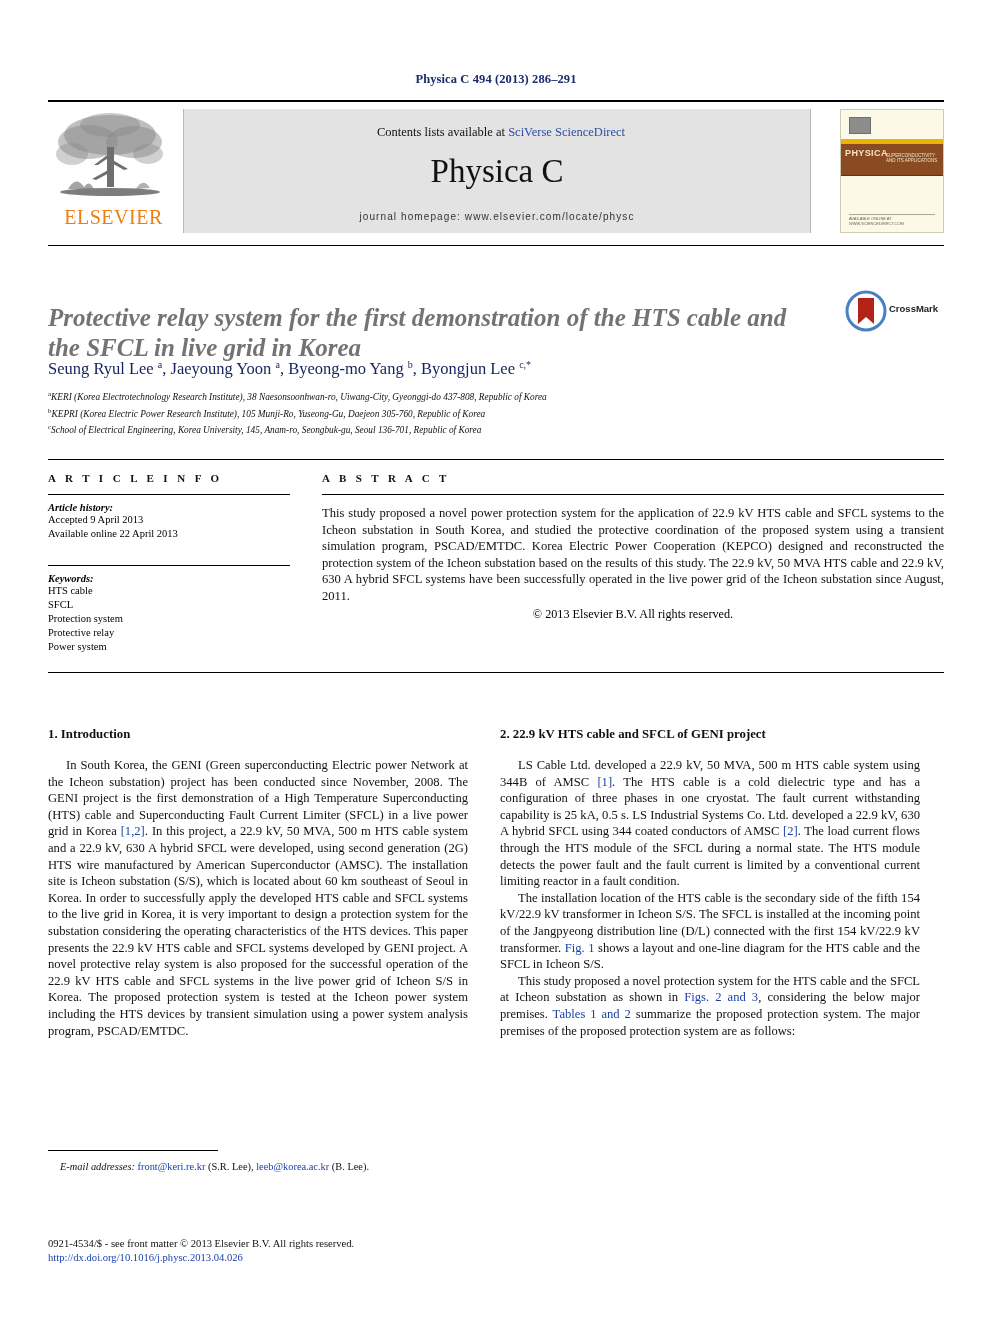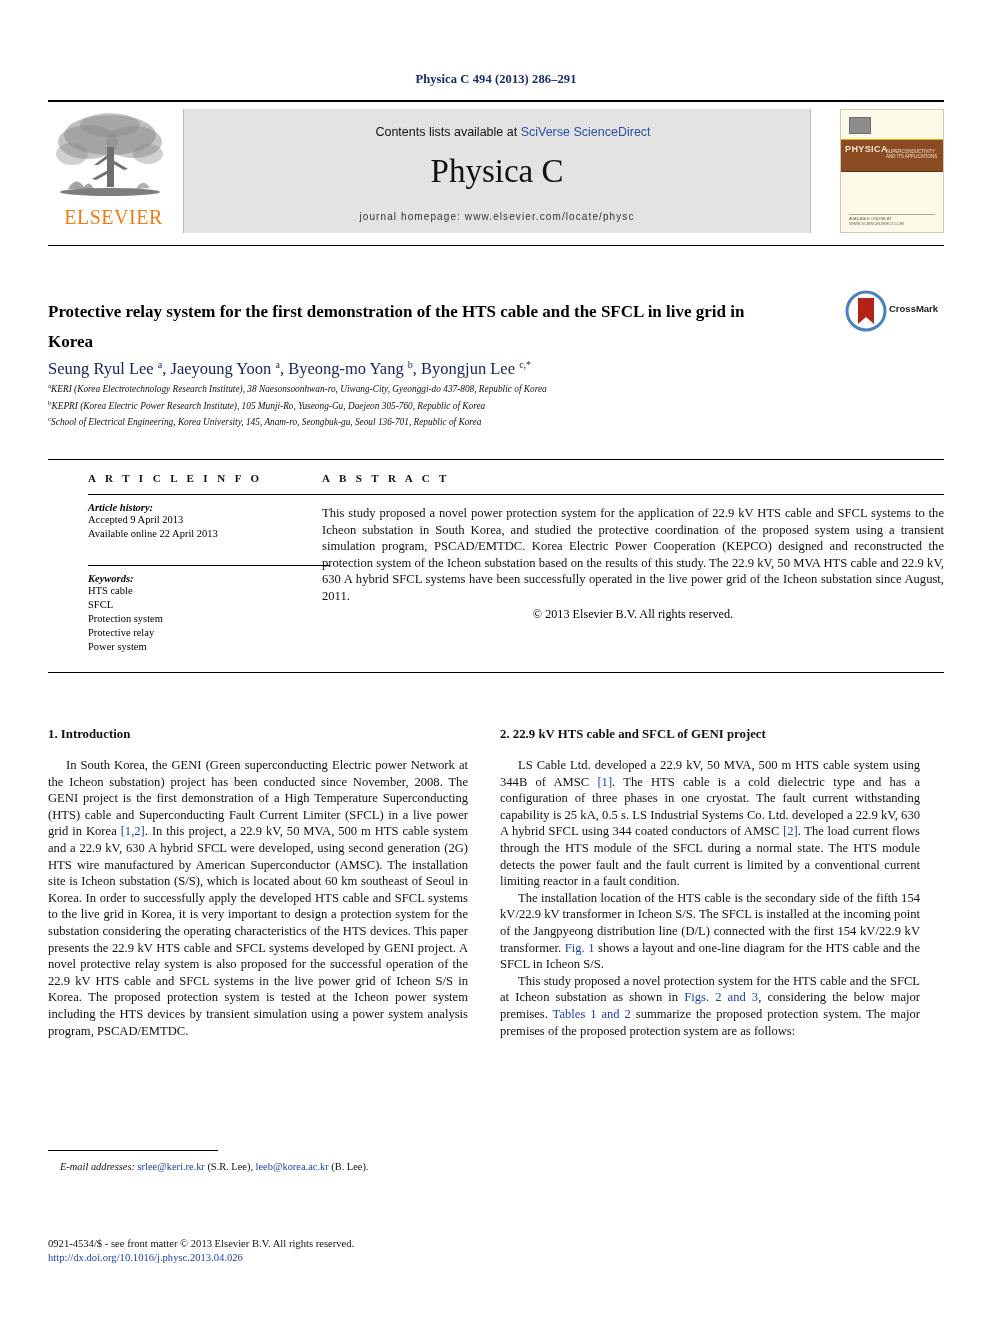--- a/index.html
+++ b/index.html
@@ -78,24 +78,24 @@
     left: 135px;
     width: 626px;
     height: 124px;
     background: #e3e3e3;
     border-left: 1px solid #b9b9b9;
     border-right: 1px solid #b9b9b9;
   }
   .contents-line {
     position: absolute;
     top: 16px;
-    left: 16px;
+    left: 4px;
     width: 626px;
     text-align: center;
-    font-family: Liberation Sans, sans-serif;
+    font-family: Liberation Serif, serif;
     font-size: 12.5px;
     color: #111;
   }
   .contents-line .sd {
     color: #2b4fa2;
   }
   .journal-name {
     position: absolute;
     top: 44px;
     left: 0;
@@ -134,21 +134,21 @@
     background: #8c8c8c;
     border: 1px solid #6f6f6f;
   }
   .cover-band {
     position: absolute;
     top: 29px;
     left: 0;
     width: 100%;
     height: 31px;
     background: #8a4a22;
-    border-top: 1px solid #eab308;
+    border-top: 5px solid #eab308;
     border-bottom: 1px solid #5e3214;
   }
   .cover-band .ph {
     position: absolute;
     top: 4px; left: 4px;
     font-family: "Liberation Sans", sans-serif;
     font-size: 9px;
     font-weight: bold;
     color: #f3e4c9;
     letter-spacing: 0.4px;
@@ -185,23 +185,24 @@
     width: 896px;
     height: 1px;
     background: #000;
   }
   .article-title {
     position: absolute;
     top: 286px;
     left: 48px;
     width: 740px;
     font-family: "Liberation Serif", serif;
-    font-size: 17px;
+    font-size: 25px;
     line-height: 30px;
-    color: #000000;
+    color: #737373;
+    font-style: italic;
   }
   .crossmark {
     position: absolute;
     top: 290px;
     left: 845px;
     width: 95px;
     height: 42px;
   }
   .crossmark-label {
     position: absolute;
@@ -220,21 +221,21 @@
     font-family: "Liberation Serif", serif;
     font-size: 16.5px;
     color: #16225c;
   }
   .authors sup {
     font-size: 10px;
     color: #16225c;
   }
   .affiliations {
     position: absolute;
-    top: 380px;
+    top: 388px;
     left: 48px;
     width: 860px;
     font-family: "Liberation Serif", serif;
     font-style: italic;
     font-size: 9.3px;
     line-height: 13.5px;
     color: #111;
   }
   .affiliations sup {
     font-size: 7px;
@@ -247,21 +248,20 @@
     left: 48px;
     width: 896px;
     height: 1px;
     background: #000;
   }
   .info-col {
     position: absolute;
     top: 472px;
     left: 48px;
     width: 242px;
-    margin-left: 40px;
   }
   .abs-col {
     position: absolute;
     top: 472px;
     left: 322px;
     width: 622px;
   }
   .spaced-head {
     font-family: "Liberation Serif", serif;
     font-size: 11px;
@@ -479,21 +479,21 @@
   <div class="col col-right">
     <h2 class="sec-head">2. 22.9 kV HTS cable and SFCL of GENI project</h2>
     <p class="para"><span>LS Cable Ltd. developed a 22.9 kV, 50 MVA, 500 m HTS cable system using 344B of AMSC </span><span class="link">[1]</span><span>. The HTS cable is a cold dielectric type and has a configuration of three phases in one cryostat. The fault current withstanding capability is 25 kA, 0.5 s. LS Industrial Systems Co. Ltd. developed a 22.9 kV, 630 A hybrid SFCL using 344 coated conductors of AMSC </span><span class="link">[2]</span><span>. The load current flows through the HTS module of the SFCL during a normal state. The HTS module detects the power fault and the fault current is limited by a conventional current limiting reactor in a fault condition.</span></p>
     <p class="para"><span>The installation location of the HTS cable is the secondary side of the fifth 154 kV/22.9 kV transformer in Icheon S/S. The SFCL is installed at the incoming point of the Jangpyeong distribution line (D/L) connected with the first 154 kV/22.9 kV transformer. </span><span class="link">Fig. 1</span><span> shows a layout and one-line diagram for the HTS cable and the SFCL in Icheon S/S.</span></p>
 
     <p class="para"><span>This study proposed a novel protection system for the HTS cable and the SFCL at Icheon substation as shown in </span><span class="link">Figs. 2 and 3</span><span>, considering the below major premises. </span><span class="link">Tables 1 and 2</span><span> summarize the proposed protection system. The major premises of the proposed protection system are as follows:</span></p>
   </div>
 
   <div class="footnote-rule"></div>
   <div class="footnotes">
-    <p class="indent" style="margin:2px 0 0 0;"><span class="em">E-mail addresses:</span> <span class="link">srlee@keri.re.kr</span><span> (S.R. Lee), </span><span class="link">leeb@korea.ac.kr</span><span> (B. Lee).</span></p>
+    <p class="indent" style="margin:2px 0 0 0;"><span class="em">E-mail addresses:</span> <span class="link">front@keri.re.kr</span><span> (S.R. Lee), </span><span class="link">leeb@korea.ac.kr</span><span> (B. Lee).</span></p>
   </div>
 
   <div class="imprint">
     <div>0921-4534/$ - see front matter © 2013 Elsevier B.V. All rights reserved.</div>
     <div class="doi">http://dx.doi.org/10.1016/j.physc.2013.04.026</div>
   </div>
 
 </div>
 
 </body></html>

